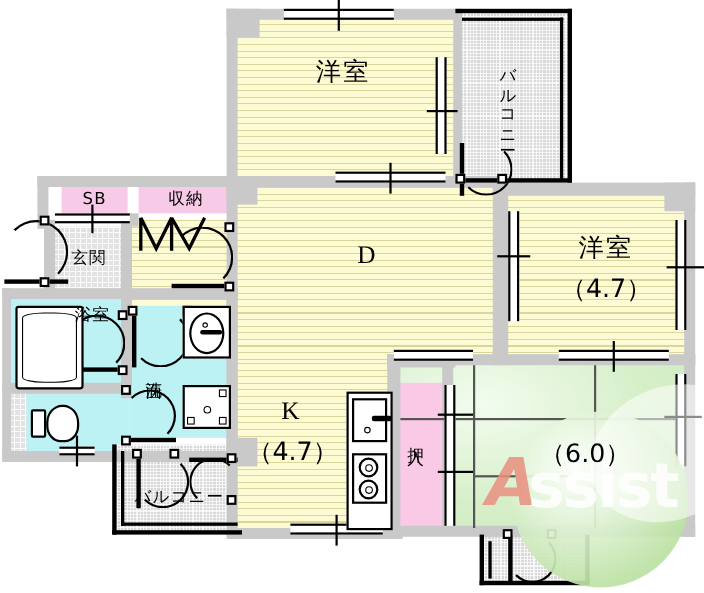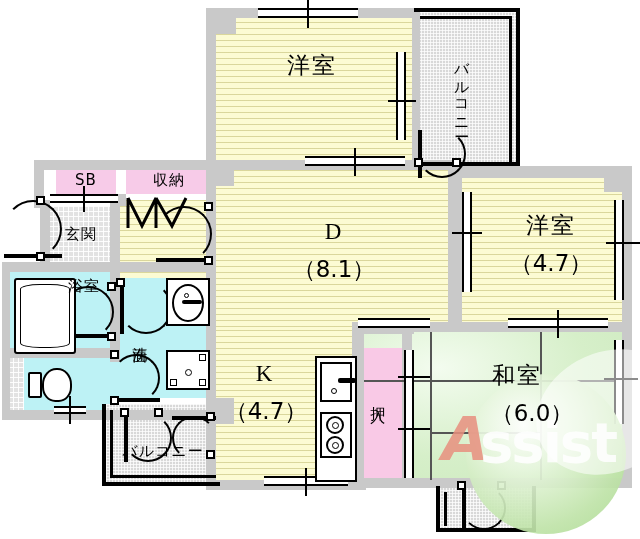--- a/index.html
+++ b/index.html
@@ -319,26 +319,24 @@
   <div id="wm" style="left:458px;top:370px;width:176px;height:166px;">
     <div class="circ" style="left:8px;top:4px;width:160px;height:160px;"></div>
     <div class="swoosh" style="left:76px;top:-18px;width:150px;height:120px;transform:rotate(-24deg);"></div>
     <div class="aa" style="left:-16px;top:34px;">A</div>
     <div class="txt" style="left:22px;top:40px;">ssist</div>
   </div>
 
   <div class="abs lbl lbl-big" style="left:242px;top:52px;width:140px;">洋室</div>
 
   <div class="abs lbl lbl-big" style="left:266px;top:218px;width:136px;">D</div>
-  <div class="abs lbl lbl-num" style="left:266px;top:256px;width:136px;">（8.1）</div>
 
   <div class="abs lbl lbl-big" style="left:486px;top:212px;width:130px;">洋室</div>
   <div class="abs lbl lbl-num" style="left:486px;top:250px;width:130px;">（4.7）</div>
 
-  <div class="abs lbl lbl-big" style="left:452px;top:362px;width:130px;">和室</div>
   <div class="abs lbl lbl-num" style="left:467px;top:400px;width:130px;text-align:center;">（6.0）</div>
 
   <div class="abs lbl lbl-big" style="left:220px;top:360px;width:90px;">K</div>
   <div class="abs lbl lbl-num" style="left:218px;top:398px;width:96px;">（4.7）</div>
 
   <div class="abs lbl lbl-mid lbl-vert" style="left:452px;top:36px;height:110px;">バルコニー</div>
 
   <div class="abs lbl lbl-mid" style="left:118px;top:443px;width:90px;">バルコニー</div>
 
   <div class="abs lbl lbl-mid" style="left:50px;top:226px;width:62px;">玄関</div>

